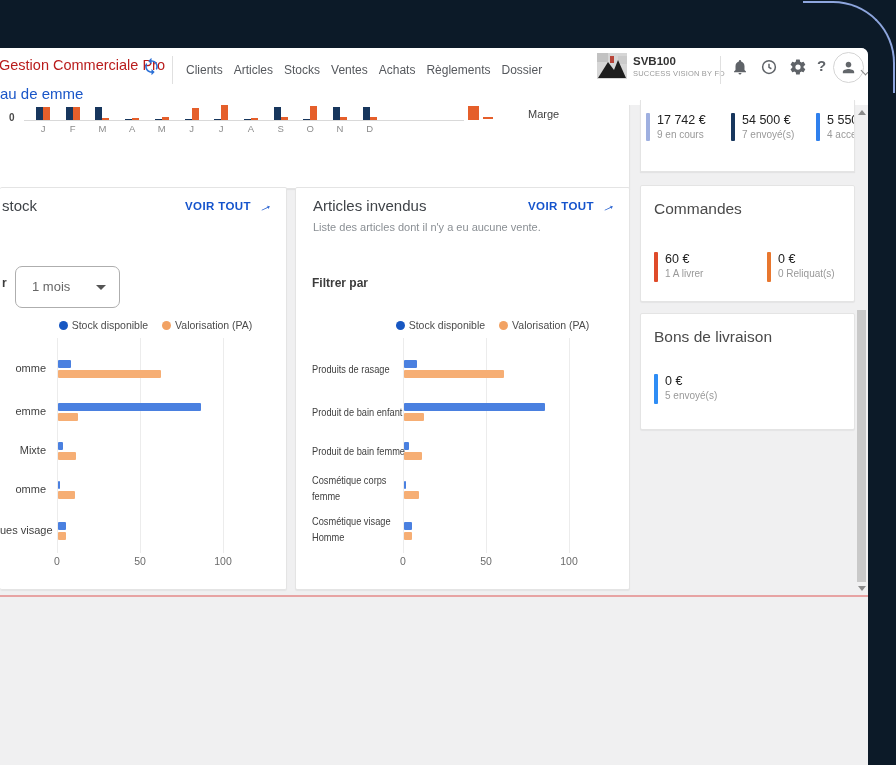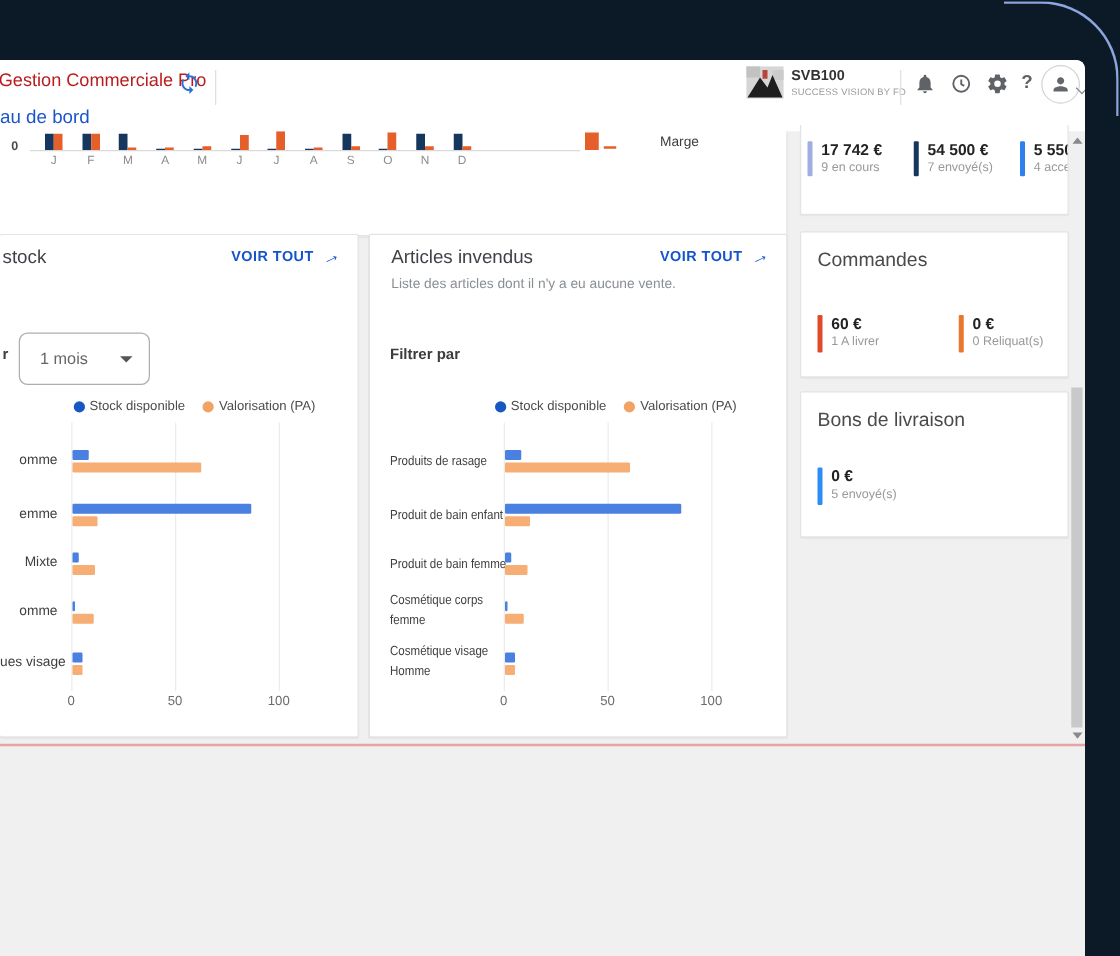--- a/index.html
+++ b/index.html
@@ -70,21 +70,21 @@
   .llabel div{white-space:nowrap;line-height:16px;}
 
   .statcard{left:640px;top:52px;width:215px;height:72px;}
   .cmdcard{left:640px;top:137px;width:215px;height:117px;}
   .bonscard{left:640px;top:265px;width:215px;height:117px;}
   .ctitle{position:absolute;left:13px;top:14px;font-size:15.5px;color:#4a4a4a;}
   .stats{position:absolute;display:flex;}
   .stat{display:flex;}
   .sbar{width:4px;border-radius:1px;flex:none;}
   .stxt{margin-left:7px;}
-  .sval{font-size:12.5px;font-weight:bold;color:#222;line-height:14px;white-space:nowrap;}
+  .sval{font-size:12.5px;font-weight:normal;color:#222;line-height:14px;white-space:nowrap;}
   .slab{font-size:10px;color:#999;line-height:12px;margin-top:2px;white-space:nowrap;}
   .devis-stats{left:5px;top:13px;}
   .devis-stats .sbar{height:28px;}
   .devis-stats .stat{width:85px;}
   .cmd-stats{left:13px;top:66px;}
   .cmd-stats .sbar{height:30px;}
   .cmd-stats .stat{width:113px;}
   .bons-stats{left:13px;top:60px;}
   .bons-stats .sbar{height:30px;}
   .bons-stats .stat{width:113px;}
@@ -100,20 +100,29 @@
 <body>
 
 <div class="screen">
   <div class="app">
     <div class="white-top">
       <div class="brand">Gestion Commerciale Pro</div>
       <svg class="refresh" viewBox="0 0 24 24">
         <path fill="#2a6fd6" d="M12 4V1L8 5l4 4V6c3.3 0 6 2.7 6 6 0 1-.25 2-.7 2.8l1.5 1.5A8 8 0 0 0 20 12c0-4.4-3.6-8-8-8zm0 14c-3.3 0-6-2.7-6-6 0-1 .25-2 .7-2.8L5.2 7.7A8 8 0 0 0 4 12c0 4.4 3.6 8 8 8v3l4-4-4-4v3z"></path>
       </svg>
       <div class="vdiv" style="left:172px"></div>
+      <nav class="menu">
+          <div class="menu-item">Clients</div>
+          <div class="menu-item">Articles</div>
+          <div class="menu-item">Stocks</div>
+          <div class="menu-item">Ventes</div>
+          <div class="menu-item">Achats</div>
+          <div class="menu-item">Règlements</div>
+          <div class="menu-item">Dossier</div>
+        </nav>
       <svg class="logo" viewBox="0 0 30 26">
         <rect width="30" height="26" fill="#d6d6d6"></rect>
         <rect x="0" y="0" width="11" height="9" fill="#c2c2c2"></rect>
         <rect x="21" y="3" width="9" height="8" fill="#cbcbcb"></rect>
         <rect x="13" y="3" width="4" height="7" fill="#b8453a"></rect>
         <path d="M1 25 L11 9 L17 17 L21 7 L29 25 Z" fill="#1e1e1e"></path>
       </svg>
       <div class="acct-code">SVB100</div>
       <div class="acct-sub">SUCCESS VISION BY FD</div>
       <div class="vdiv" style="left:720px"></div>
@@ -127,21 +136,21 @@
       <svg class="nav-ic" style="left:789px" viewBox="0 0 24 24">
         <path fill="#5f6368" d="M19.4 13c.04-.33.06-.66.06-1s-.02-.67-.06-1l2.1-1.65a.5.5 0 0 0 .12-.64l-2-3.46a.5.5 0 0 0-.6-.22l-2.49 1a7.3 7.3 0 0 0-1.73-1l-.38-2.65A.5.5 0 0 0 13.9 2h-4a.5.5 0 0 0-.5.42l-.38 2.65c-.63.26-1.2.6-1.73 1l-2.49-1a.5.5 0 0 0-.6.22l-2 3.46a.5.5 0 0 0 .12.64L4.4 11c-.04.33-.06.66-.06 1s.02.67.06 1l-2.1 1.65a.5.5 0 0 0-.12.64l2 3.46c.14.24.42.34.6.22l2.49-1c.53.4 1.1.74 1.73 1l.38 2.65c.04.24.25.42.5.42h4c.25 0 .46-.18.5-.42l.38-2.65c.63-.26 1.2-.6 1.73-1l2.49 1c.23.1.5 0 .6-.22l2-3.46a.5.5 0 0 0-.12-.64L19.4 13zM12 15.5a3.5 3.5 0 1 1 0-7 3.5 3.5 0 0 1 0 7z"></path>
       </svg>
       <div class="help-q" style="left:817px">?</div>
       <div class="avatar">
         <svg width="17" height="17" viewBox="0 0 24 24">
           <path fill="#63676b" d="M12 12c2.2 0 4-1.8 4-4s-1.8-4-4-4-4 1.8-4 4 1.8 4 4 4zm0 2c-2.7 0-8 1.3-8 4v2h16v-2c0-2.7-5.3-4-8-4z"></path>
         </svg>
       </div>
       <div class="chev"></div>
-      <div class="breadcrumb">au de bord</div>
+      <div class="breadcrumb">au de emme</div>
     </div>
 
     <div class="card mini-card cut-top" style="border-left:none;">
       <div class="y0">0</div>
       <div class="axisline"></div>
       <div id="mini-bars">
           <div class="mgroup" style="left: 36px;">
             <div class="mbar" style="height: 13px; background: rgb(23, 54, 93);"></div>
             <div class="mbar" style="height: 13px; background: rgb(229, 95, 43);"></div>
             <div class="mlabel">J</div>

